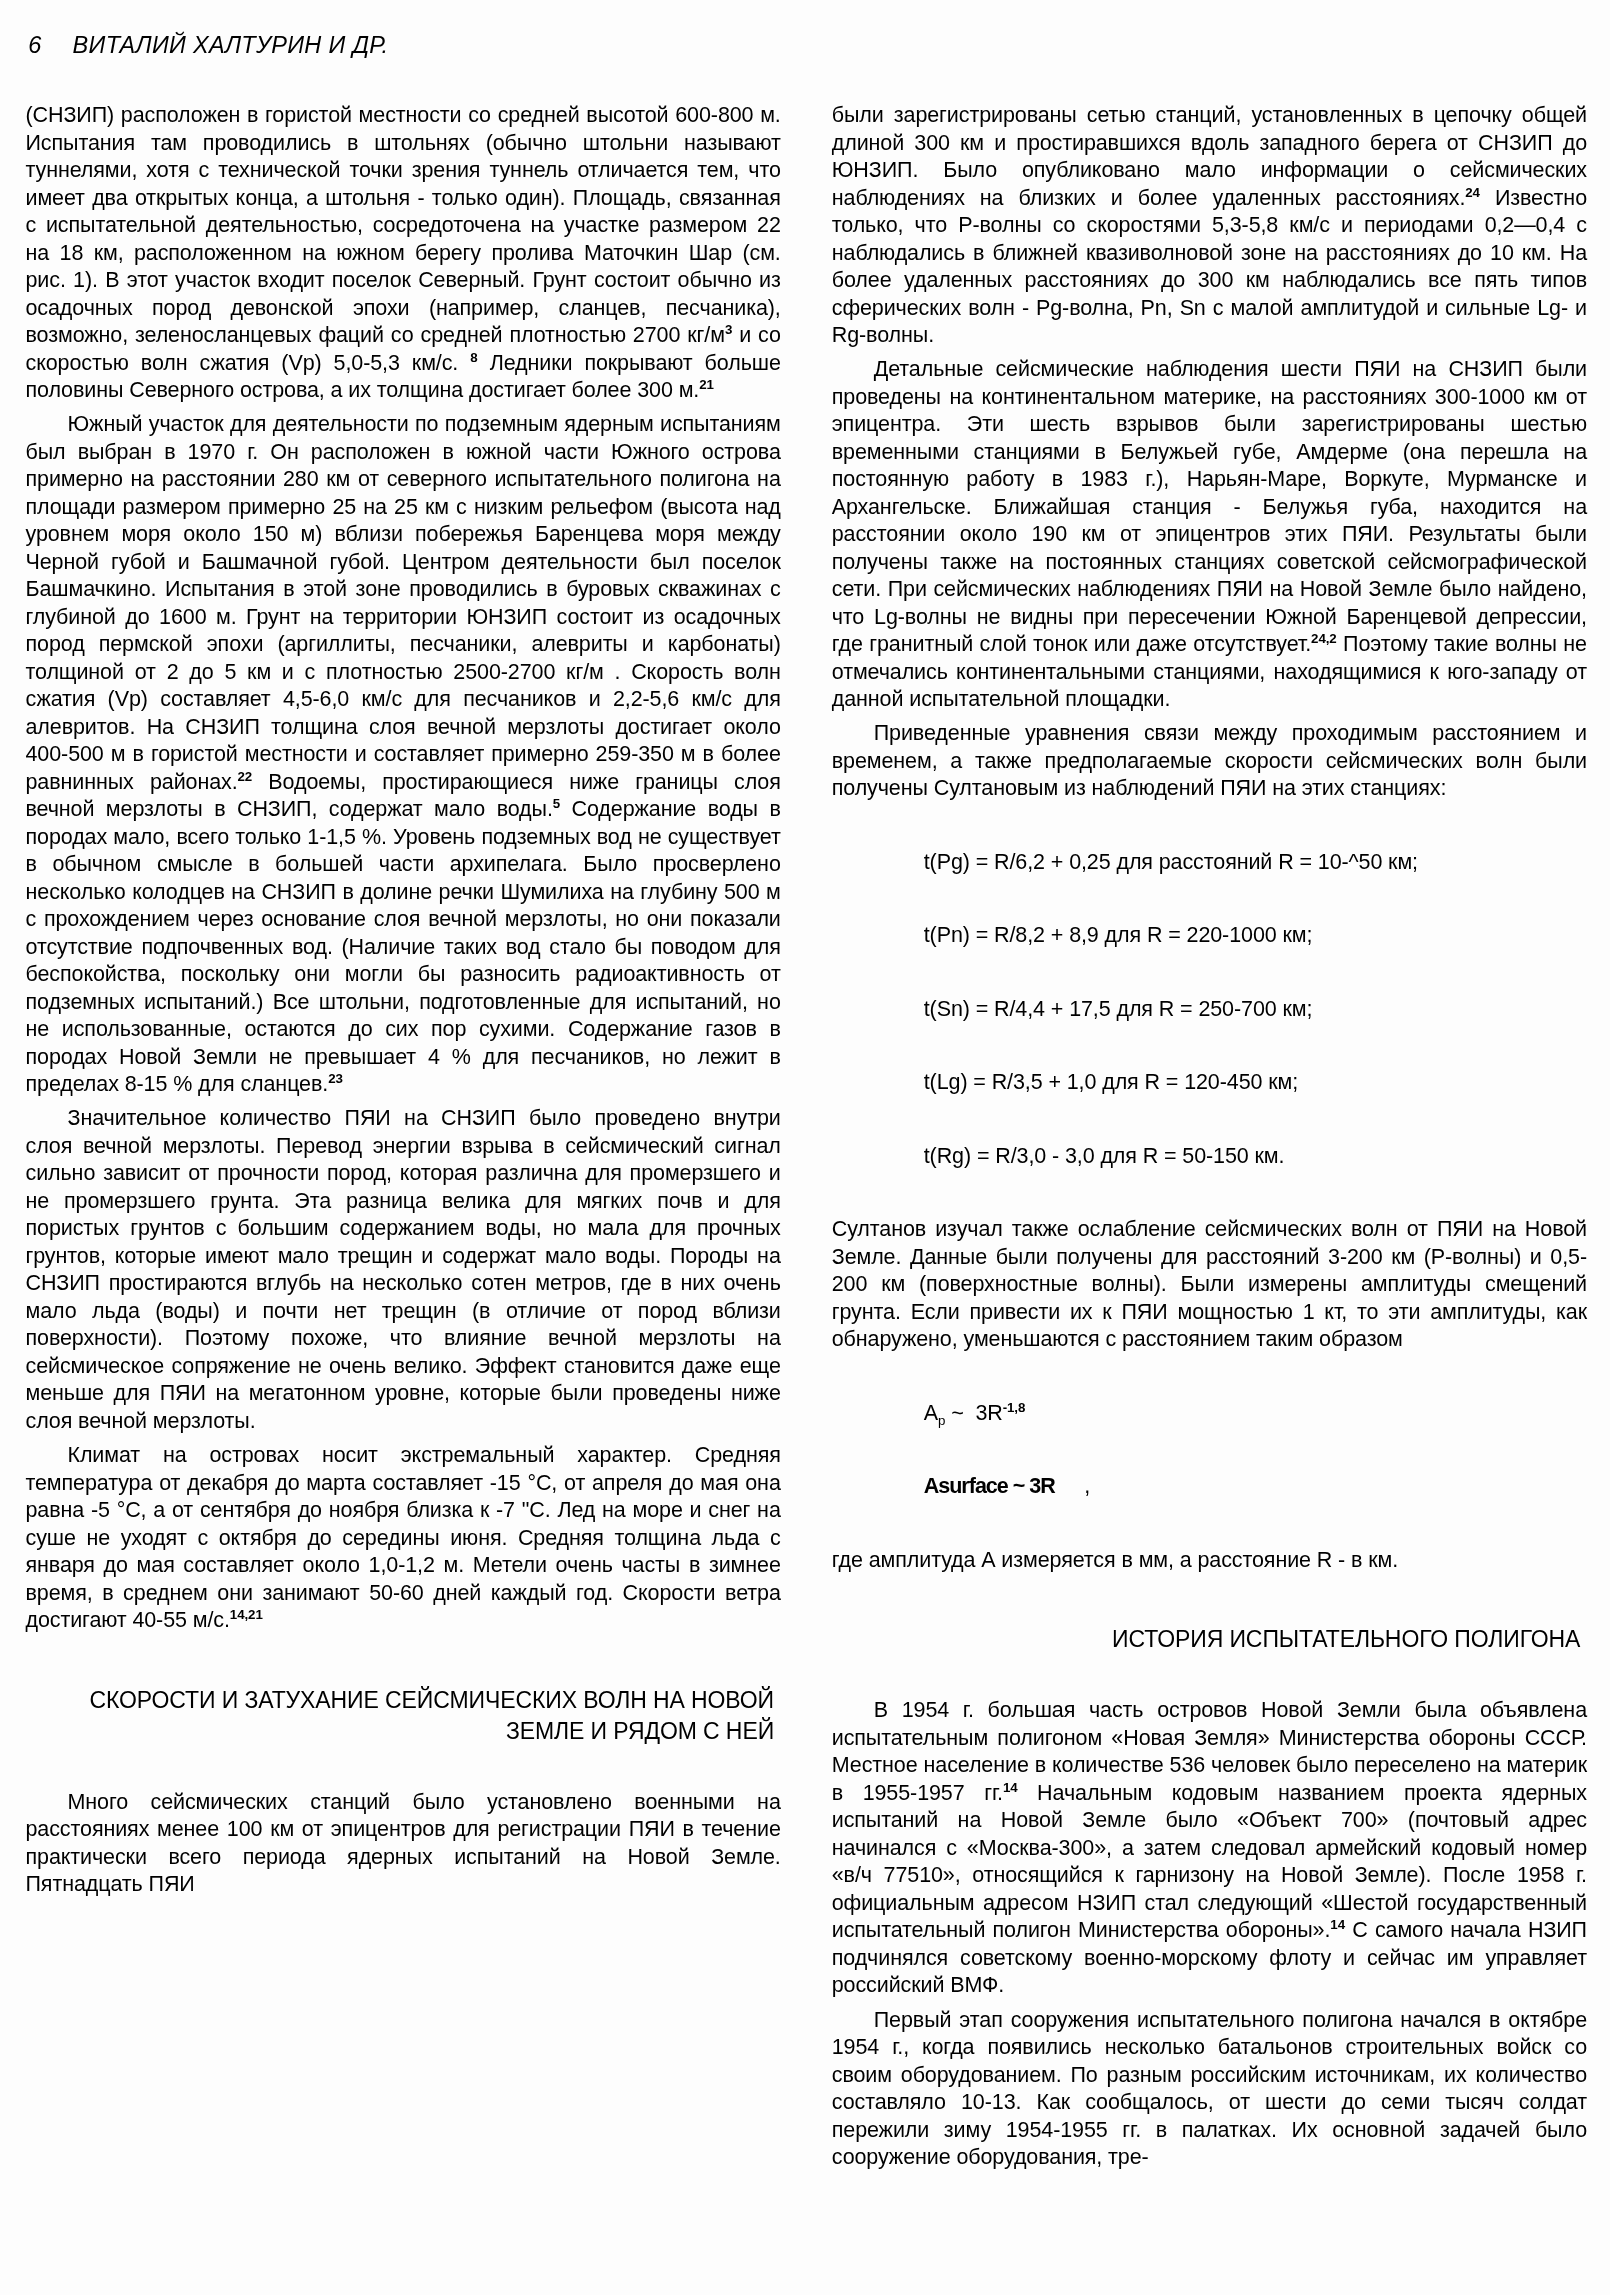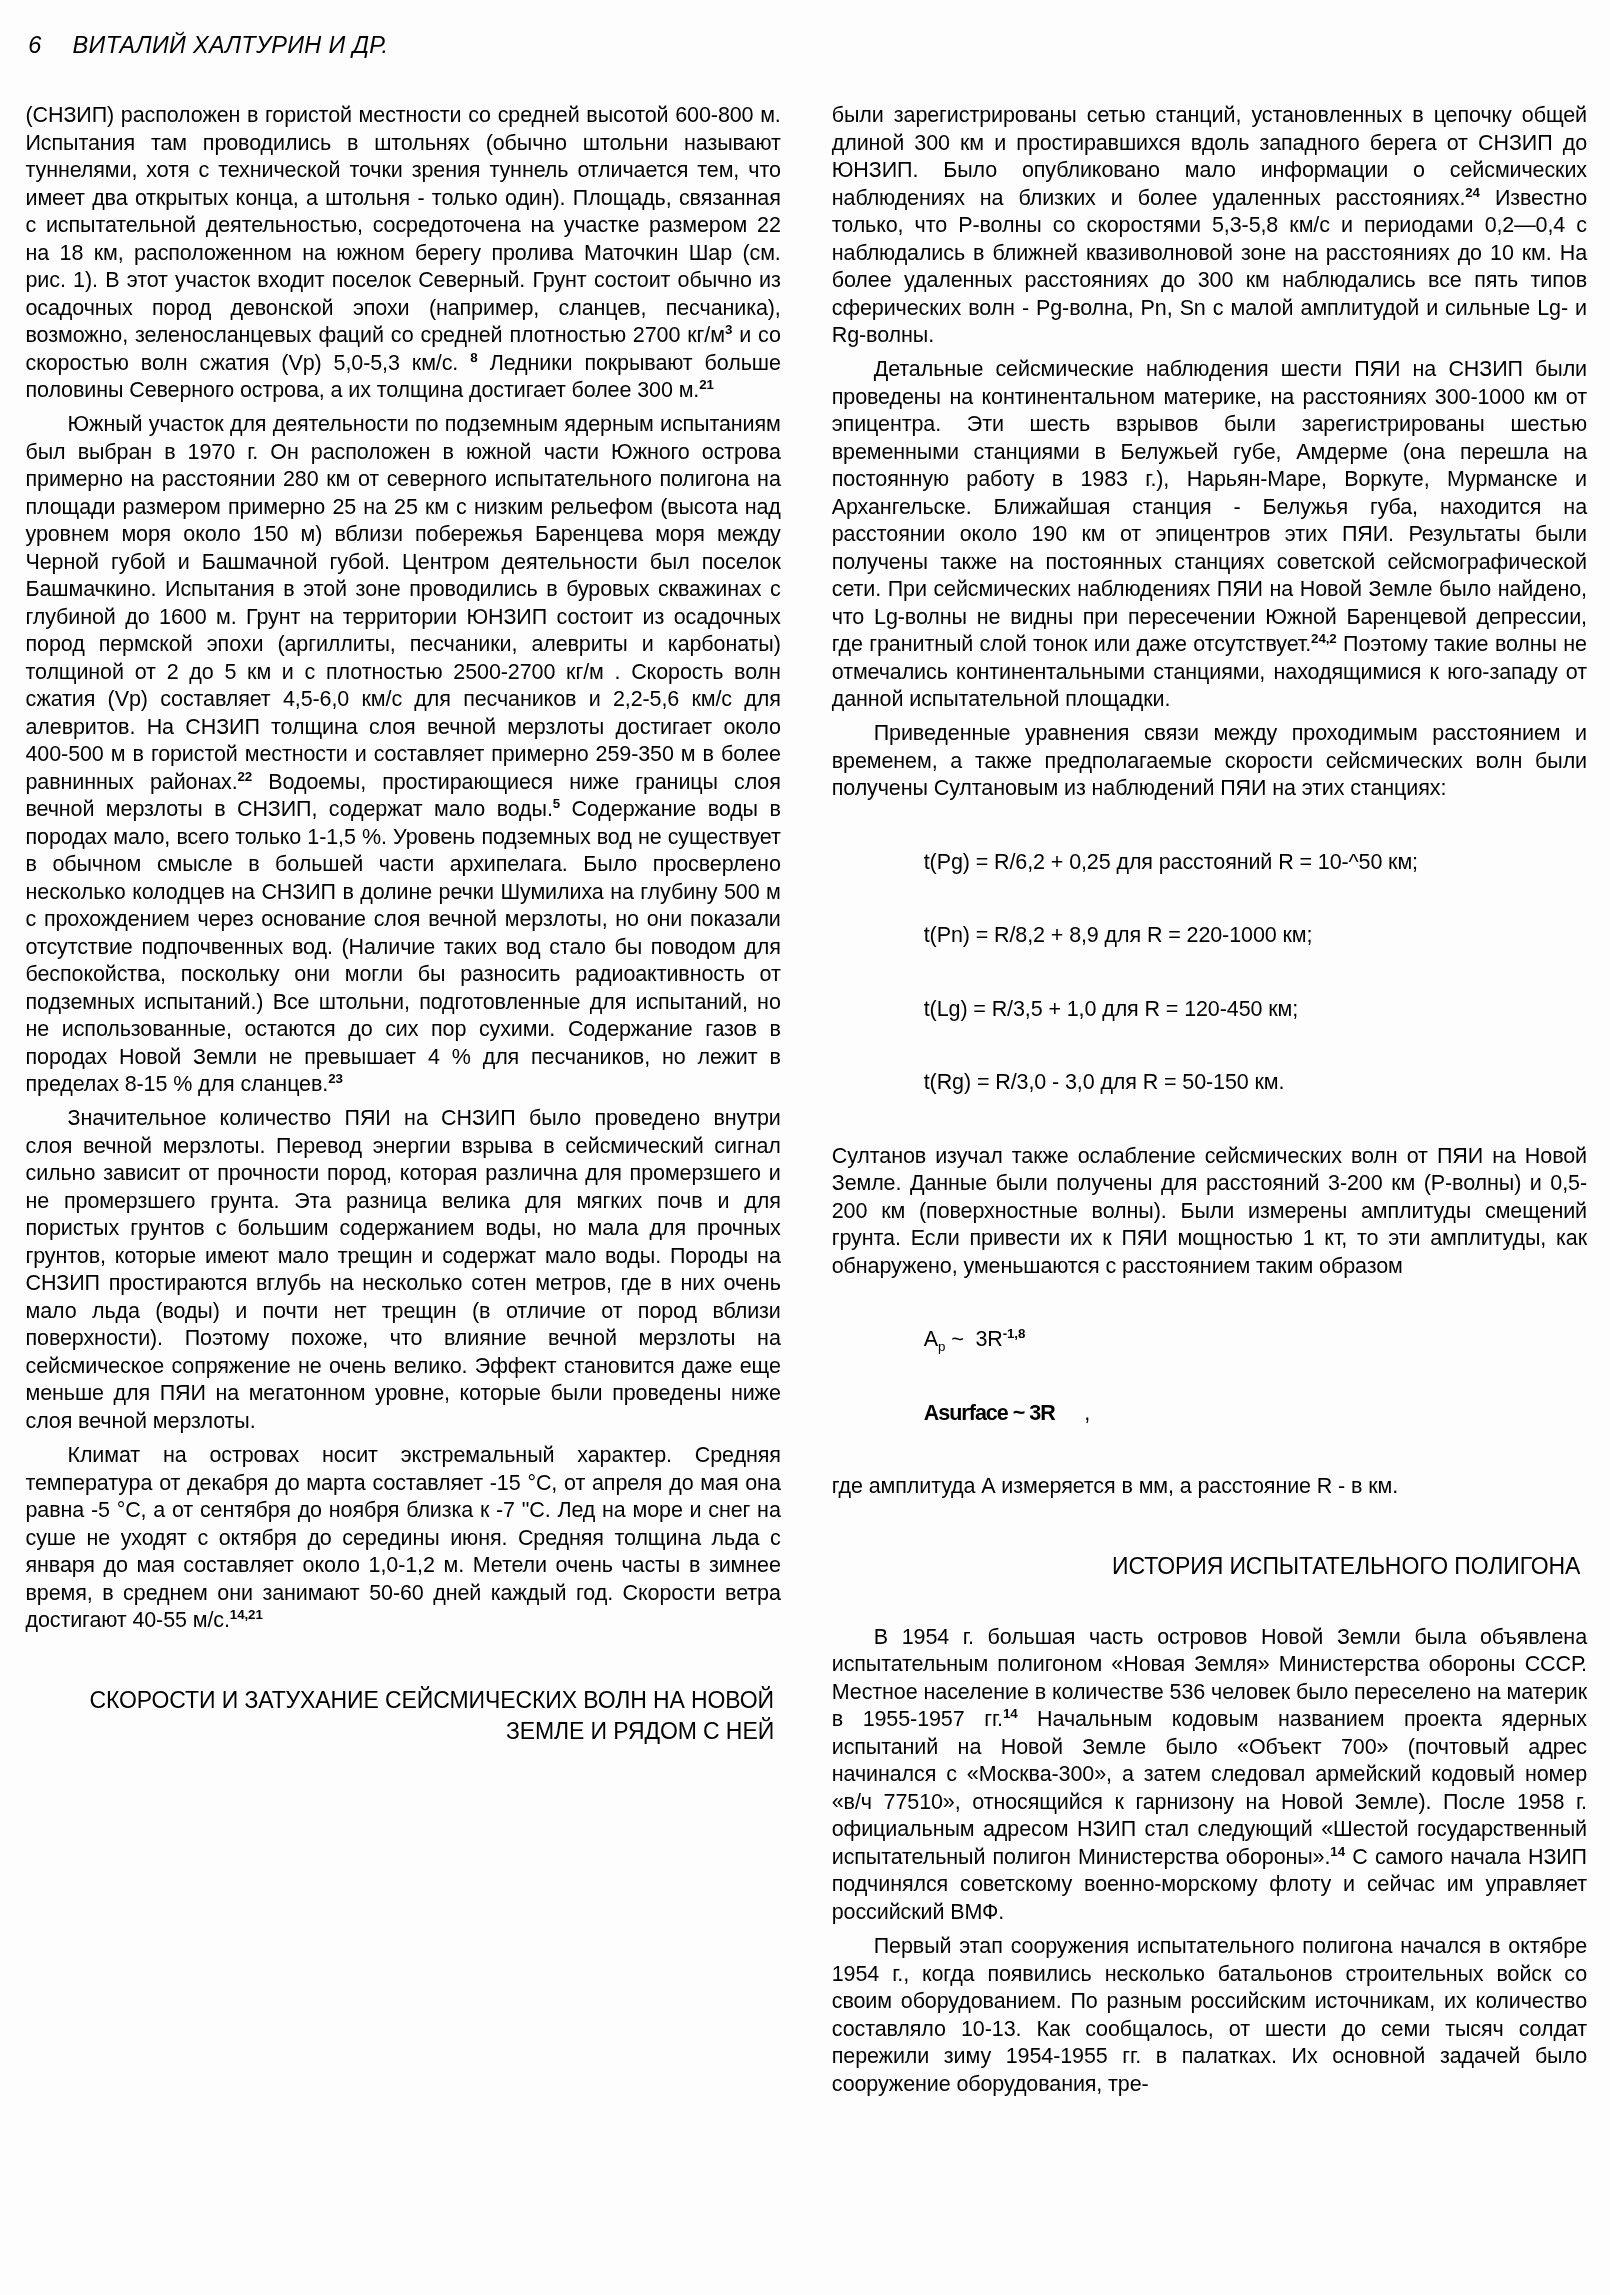--- a/index.html
+++ b/index.html
@@ -46,27 +46,29 @@
     <span>6</span>
     <span>ВИТАЛИЙ ХАЛТУРИН И ДР.</span>
   </div>
   <div class="columns">
     <div class="col">
         <p class="para"><span>(СНЗИП) расположен в гористой местности со средней высотой 600-800 м. Испытания там проводились в штольнях (обычно штольни называют туннелями, хотя с технической точки зрения туннель отличается тем, что имеет два открытых конца, а штольня - только один). Площадь, связанная с испытательной деятельностью, сосредоточена на участке размером 22 на 18 км, расположенном на южном берегу пролива Маточкин Шар (см. рис. 1). В этот участок входит поселок Северный. Грунт состоит обычно из осадочных пород девонской эпохи (например, сланцев, песчаника), возможно, зеленосланцевых фаций со средней плотностью 2700 кг/м</span><sup>3</sup><span> и со скоростью волн сжатия (Vp) 5,0-5,3 км/с. </span><sup>8</sup><span> Ледники покрывают больше половины Северного острова, а их толщина достигает более 300 м.</span><sup>21</sup></p>
         <p class="para ind"><span>Южный участок для деятельности по подземным ядерным испытаниям был выбран в 1970 г. Он расположен в южной части Южного острова примерно на расстоянии 280 км от северного испытательного полигона на площади размером примерно 25 на 25 км с низким рельефом (высота над уровнем моря около 150 м) вблизи побережья Баренцева моря между Черной губой и Башмачной губой. Центром деятельности был поселок Башмачкино. Испытания в этой зоне проводились в буровых скважинах с глубиной до 1600 м. Грунт на территории ЮНЗИП состоит из осадочных пород пермской эпохи (аргиллиты, песчаники, алевриты и карбонаты) толщиной от 2 до 5 км и с плотностью 2500-2700 кг/м . Скорость волн сжатия (Vp) составляет 4,5-6,0 км/с для песчаников и 2,2-5,6 км/с для алевритов. На СНЗИП толщина слоя вечной мерзлоты достигает около 400-500 м в гористой местности и составляет примерно 259-350 м в более равнинных районах.</span><sup>22</sup><span> Водоемы, простирающиеся ниже границы слоя вечной мерзлоты в СНЗИП, содержат мало воды.</span><sup>5</sup><span> Содержание воды в породах мало, всего только 1-1,5 %. Уровень подземных вод не существует в обычном смысле в большей части архипелага. Было просверлено несколько колодцев на СНЗИП в долине речки Шумилиха на глубину 500 м с прохождением через основание слоя вечной мерзлоты, но они показали отсутствие подпочвенных вод. (Наличие таких вод стало бы поводом для беспокойства, поскольку они могли бы разносить радиоактивность от подземных испытаний.) Все штольни, подготовленные для испытаний, но не использованные, остаются до сих пор сухими. Содержание газов в породах Новой Земли не превышает 4 % для песчаников, но лежит в пределах 8-15 % для сланцев.</span><sup>23</sup></p>
         <p class="para ind"><span>Значительное количество ПЯИ на СНЗИП было проведено внутри слоя вечной мерзлоты. Перевод энергии взрыва в сейсмический сигнал сильно зависит от прочности пород, которая различна для промерзшего и не промерзшего грунта. Эта разница велика для мягких почв и для пористых грунтов с большим содержанием воды, но мала для прочных грунтов, которые имеют мало трещин и содержат мало воды. Породы на СНЗИП простираются вглубь на несколько сотен метров, где в них очень мало льда (воды) и почти нет трещин (в отличие от пород вблизи поверхности). Поэтому похоже, что влияние вечной мерзлоты на сейсмическое сопряжение не очень велико. Эффект становится даже еще меньше для ПЯИ на мегатонном уровне, которые были проведены ниже слоя вечной мерзлоты.</span></p>
         <p class="para ind"><span>Климат на островах носит экстремальный характер. Средняя температура от декабря до марта составляет -15 °С, от апреля до мая она равна -5 °С, а от сентября до ноября близка к -7 "С. Лед на море и снег на суше не уходят с октября до середины июня. Средняя толщина льда с января до мая составляет около 1,0-1,2 м. Метели очень часты в зимнее время, в среднем они занимают 50-60 дней каждый год. Скорости ветра достигают 40-55 м/с.</span><sup>14,21</sup></p>
         <h2 class="sect">СКОРОСТИ И ЗАТУХАНИЕ СЕЙСМИЧЕСКИХ ВОЛН НА НОВОЙ ЗЕМЛЕ И РЯДОМ С НЕЙ</h2>
+        <p class="para ind"><span>Много сейсмических станций было установлено военными на расстояниях менее 100 км от эпицентров для регистрации ПЯИ в течение практически всего периода ядерных испытаний на Новой Земле. Пятнадцать ПЯИ</span></p>
       </div>
     <div class="col">
         <p class="para"><span>были зарегистрированы сетью станций, установленных в цепочку общей длиной 300 км и простиравшихся вдоль западного берега от СНЗИП до ЮНЗИП. Было опубликовано мало информации о сейсмических наблюдениях на близких и более удаленных расстояниях.</span><sup>24</sup><span> Известно только, что Р-волны со скоростями 5,3-5,8 км/с и периодами 0,2—0,4 с наблюдались в ближней квазиволновой зоне на расстояниях до 10 км. На более удаленных расстояниях до 300 км наблюдались все пять типов сферических волн - Pg-волна, Pn, Sn с малой амплитудой и сильные Lg- и Rg-волны.</span></p>
         <p class="para ind"><span>Детальные сейсмические наблюдения шести ПЯИ на СНЗИП были проведены на континентальном материке, на расстояниях 300-1000 км от эпицентра. Эти шесть взрывов были зарегистрированы шестью временными станциями в Белужьей губе, Амдерме (она перешла на постоянную работу в 1983 г.), Нарьян-Маре, Воркуте, Мурманске и Архангельске. Ближайшая станция - Белужья губа, находится на расстоянии около 190 км от эпицентров этих ПЯИ. Результаты были получены также на постоянных станциях советской сейсмографической сети. При сейсмических наблюдениях ПЯИ на Новой Земле было найдено, что Lg-волны не видны при пересечении Южной Баренцевой депрессии, где гранитный слой тонок или даже отсутствует.</span><sup>24,2</sup><span> Поэтому такие волны не отмечались континентальными станциями, находящимися к юго-западу от данной испытательной площадки.</span></p>
         <p class="para ind"><span>Приведенные уравнения связи между проходимым расстоянием и временем, а также предполагаемые скорости сейсмических волн были получены Султановым из наблюдений ПЯИ на этих станциях:</span></p>
         <div class="eq"><span>t(Pg) = R/6,2 + 0,25 для расстояний R = 10-^50 км;</span></div>
         <div class="eq"><span>t(Pn) = R/8,2 + 8,9 для R = 220-1000 км;</span></div>
+        <div class="eq"><span>t(Sn) = R/4,4 + 17,5 для R = 250-700 км;</span></div>
         <div class="eq"><span>t(Lg) = R/3,5 + 1,0 для R = 120-450 км;</span></div>
         <div class="eq"><span>t(Rg) = R/3,0 - 3,0 для R = 50-150 км.</span></div>
         <p class="para"><span>Султанов изучал также ослабление сейсмических волн от ПЯИ на Новой Земле. Данные были получены для расстояний 3-200 км (Р-волны) и 0,5-200 км (поверхностные волны). Были измерены амплитуды смещений грунта. Если привести их к ПЯИ мощностью 1 кт, то эти амплитуды, как обнаружено, уменьшаются с расстоянием таким образом</span></p>
         <div class="eq"><span>A</span><sub>p</sub><span> ~  3R</span><sup>-1,8</sup></div>
         <div class="eq"><span class="b">Asurface ~ 3R</span><span>     ,</span></div>
         <p class="para"><span>где амплитуда А измеряется в мм, а расстояние R - в км.</span></p>
         <h2 class="sect">ИСТОРИЯ ИСПЫТАТЕЛЬНОГО ПОЛИГОНА</h2>
         <p class="para ind"><span>В 1954 г. большая часть островов Новой Земли была объявлена испытательным полигоном «Новая Земля» Министерства обороны СССР. Местное население в количестве 536 человек было переселено на материк в 1955-1957 гг.</span><sup>14</sup><span> Начальным кодовым названием проекта ядерных испытаний на Новой Земле было «Объект 700» (почтовый адрес начинался с «Москва-300», а затем следовал армейский кодовый номер «в/ч 77510», относящийся к гарнизону на Новой Земле). После 1958 г. официальным адресом НЗИП стал следующий «Шестой государственный испытательный полигон Министерства обороны».</span><sup>14</sup><span> С самого начала НЗИП подчинялся советскому военно-морскому флоту и сейчас им управляет российский ВМФ.</span></p>
         <p class="para ind"><span>Первый этап сооружения испытательного полигона начался в октябре 1954 г., когда появились несколько батальонов строительных войск со своим оборудованием. По разным российским источникам, их количество составляло 10-13. Как сообщалось, от шести до семи тысяч солдат пережили зиму 1954-1955 гг. в палатках. Их основной задачей было сооружение оборудования, тре-</span></p>
       </div>

